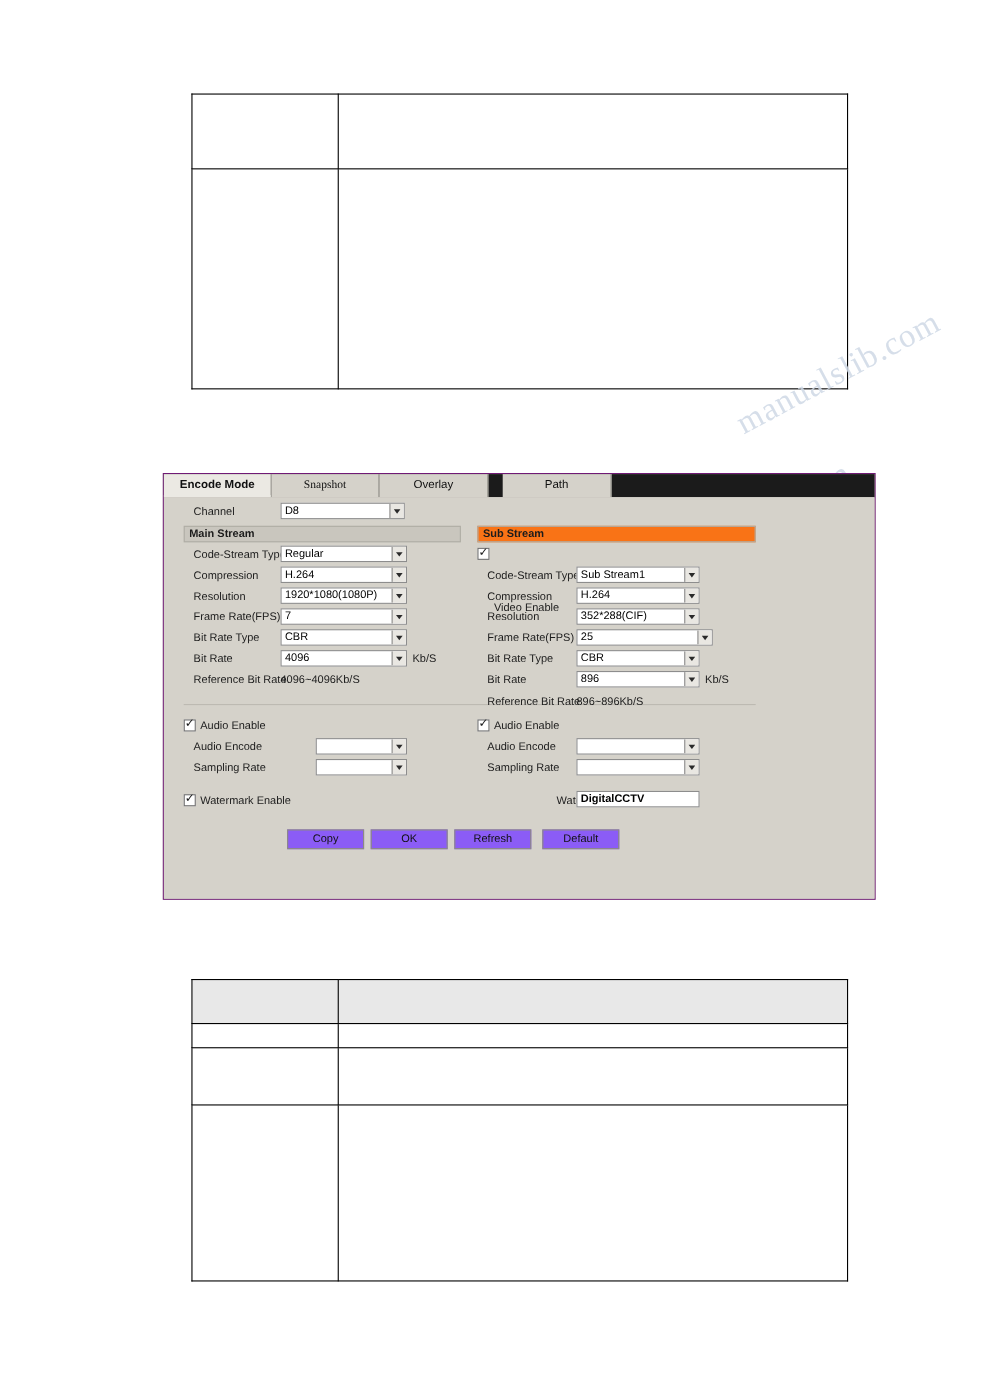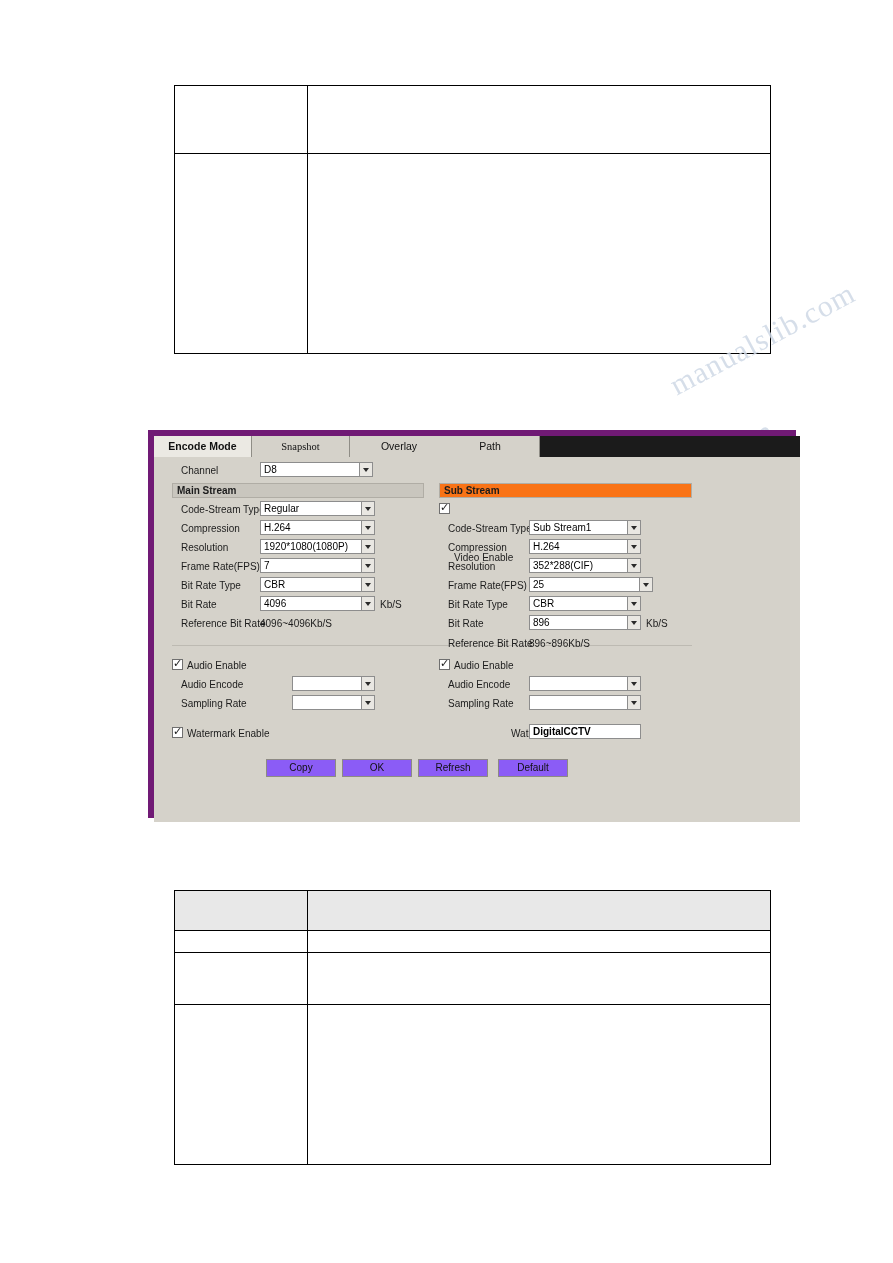--- a/index.html
+++ b/index.html
@@ -49,21 +49,21 @@
   #wm-1 { left: 664px; top: 372px; font-size: 30px; }
   #wm-2 { left: 560px; top: 520px; font-size: 34px; }
   #wm-3 { left: 150px; top: 690px; font-size: 48px; }
 
   
   #ui-panel {
     position: absolute;
     left: 148px; top: 430px;
     width: 648px; height: 388px;
     background: #d5d2ca;
-    border: 6px solid #701a75;
+    border: 1px solid #701a75;
     font-size: 10px;
     color: #1c1c1c;
   }
   
   #tab-bar {
     position: absolute; left:0; top:0; width: 646px; height: 21px;
     background: #1b1b1b;
   }
   .tab {
     position: absolute; top: 0px; height: 21px;
@@ -201,21 +201,21 @@
 <div class="wm" id="wm-1">manualslib.com</div>
 <div class="wm" id="wm-2">manualslib.com</div>
 <div class="wm" id="wm-3">manualslib.com</div>
 
 <div id="ui-panel">
 
   <div id="tab-bar">
     <div class="tab active" style="left:0px;width:98px;">Encode Mode</div>
     <div class="tab" style="left:98px;width:98px;font-family:Liberation Serif, serif;">Snapshot</div>
     <div class="tab" style="left:196px;width:99px;">Overlay</div>
-    <div class="tab" style="left:287px;width:99px;">Path</div>
+    <div class="tab" style="left:308px;width:99px;">Path</div>
   </div>
 
   <div class="body-area">
 
     <div class="lbl" style="left:27px; top:8px;">Channel</div>
     <div class="combo" style="left:106px; top:5px; width:113px;">
       <span>D8</span>
       <span class="arrow"></span>
     </div>
 

